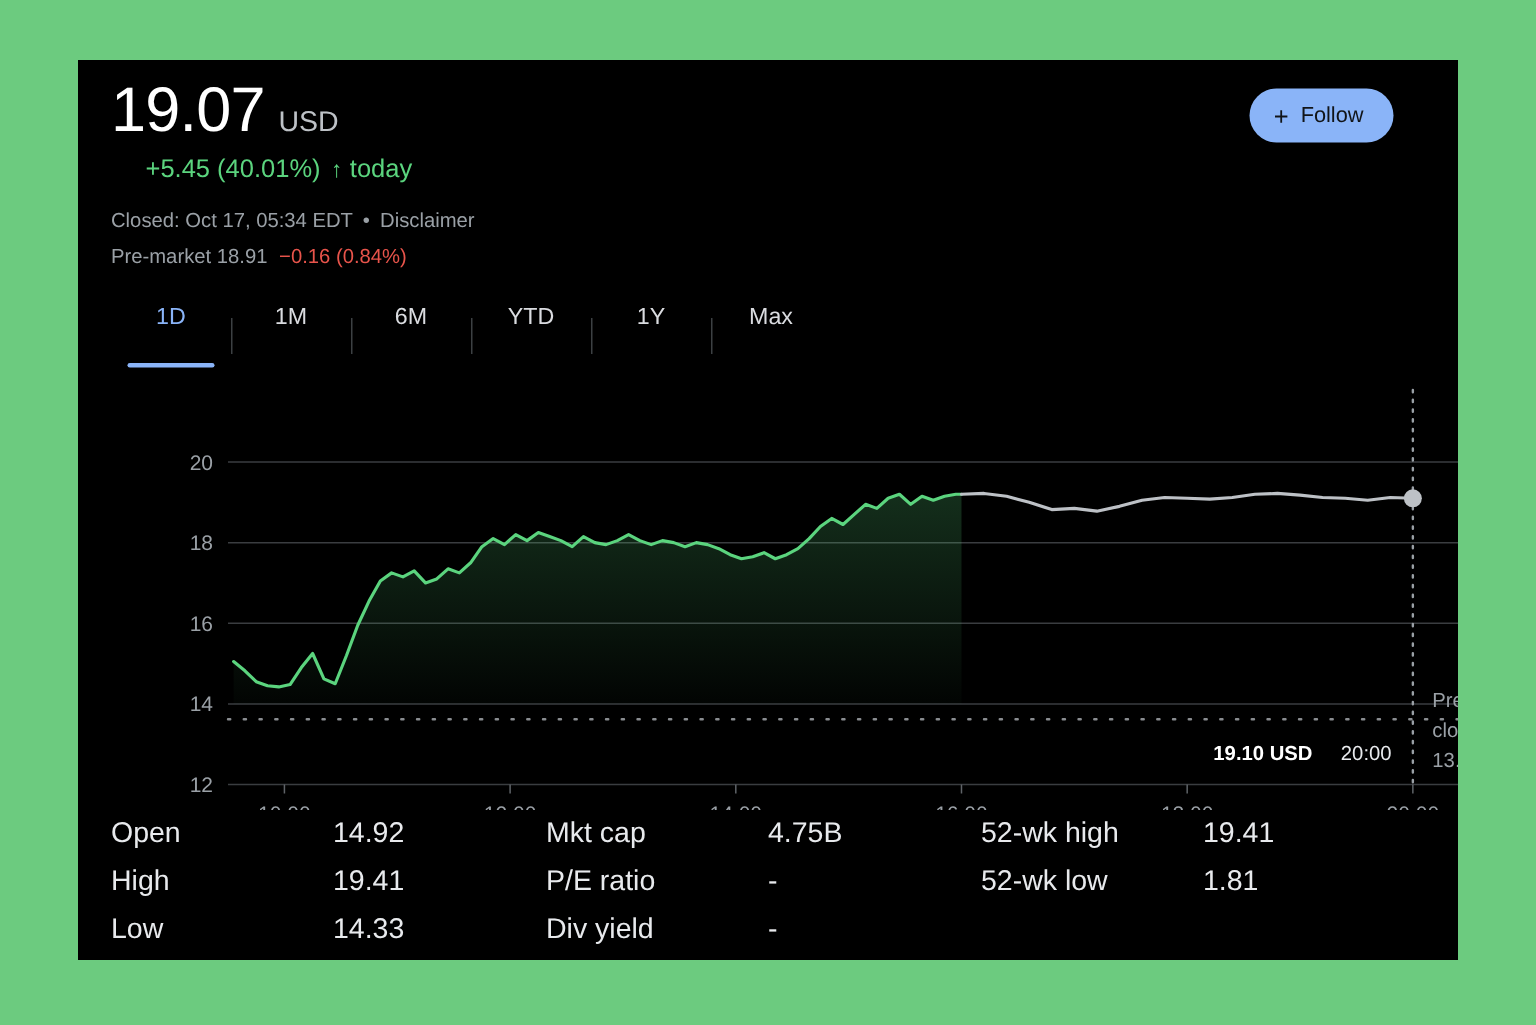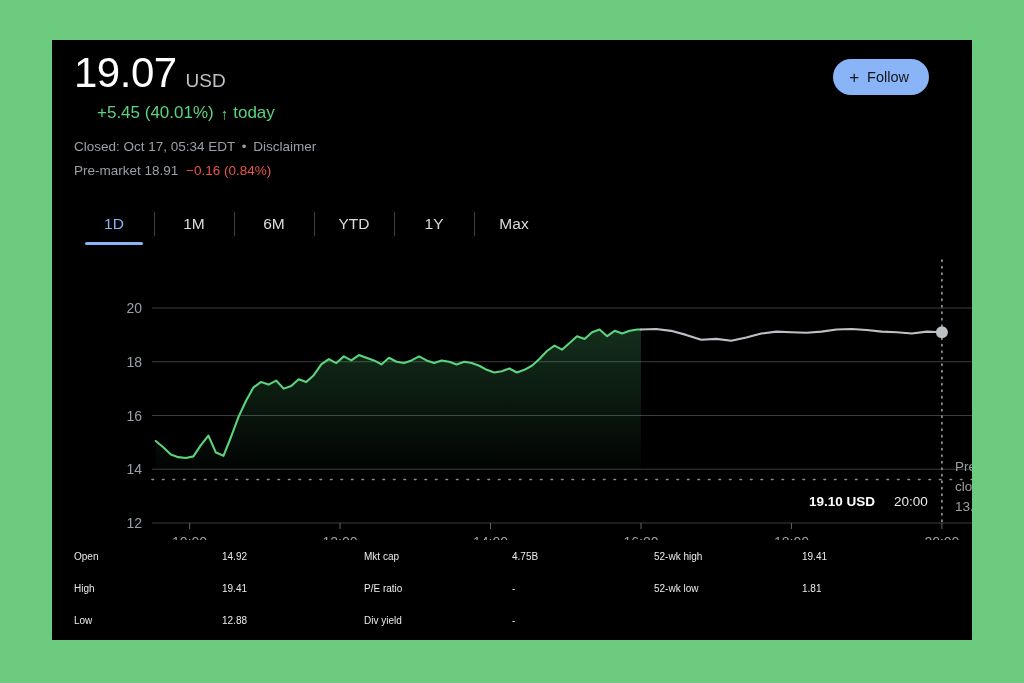--- a/index.html
+++ b/index.html
@@ -113,21 +113,20 @@
     position: absolute;
     left: 22px;
     top: 163px;
     display: flex;
     align-items: stretch;
     height: 42px;
   }
   .tab {
     position: relative;
     display: flex;
-    align-items: center;
     justify-content: center;
     min-width: 52px;
     padding: 0 14px;
     font-size: 15.5px;
     color: #dadce0;
     cursor: pointer;
     user-select: none;
   }
   .tab + .tab::before {
     content: "";
@@ -195,21 +194,21 @@
   .stat-col {
     display: flex;
     flex-direction: column;
     gap: 10px;
   }
   .stat-col.c1 { width: 290px; }
   .stat-col.c2 { width: 290px; }
   .stat-col.c3 { width: 290px; }
   .stat-row {
     display: flex;
-    font-size: 10px;
+    font-size: 19px;
     height: 22px;
     align-items: center;
   }
   .stat-label {
     color: #e8eaed;
     width: 148px;
   }
   .stat-value { color: #e8eaed; }
 </style>
 </head>
@@ -316,21 +315,21 @@
           <div class="stat-row">
             <span class="stat-label">Open</span>
             <span class="stat-value">14.92</span>
           </div>
           <div class="stat-row">
             <span class="stat-label">High</span>
             <span class="stat-value">19.41</span>
           </div>
           <div class="stat-row">
             <span class="stat-label">Low</span>
-            <span class="stat-value">12.88</span>
+            <span class="stat-value">14.33</span>
           </div>
         </div>
       <div class="stat-col c2" id="stat-col-2">
           <div class="stat-row">
             <span class="stat-label">Mkt cap</span>
             <span class="stat-value">4.75B</span>
           </div>
           <div class="stat-row">
             <span class="stat-label">P/E ratio</span>
             <span class="stat-value">-</span>

